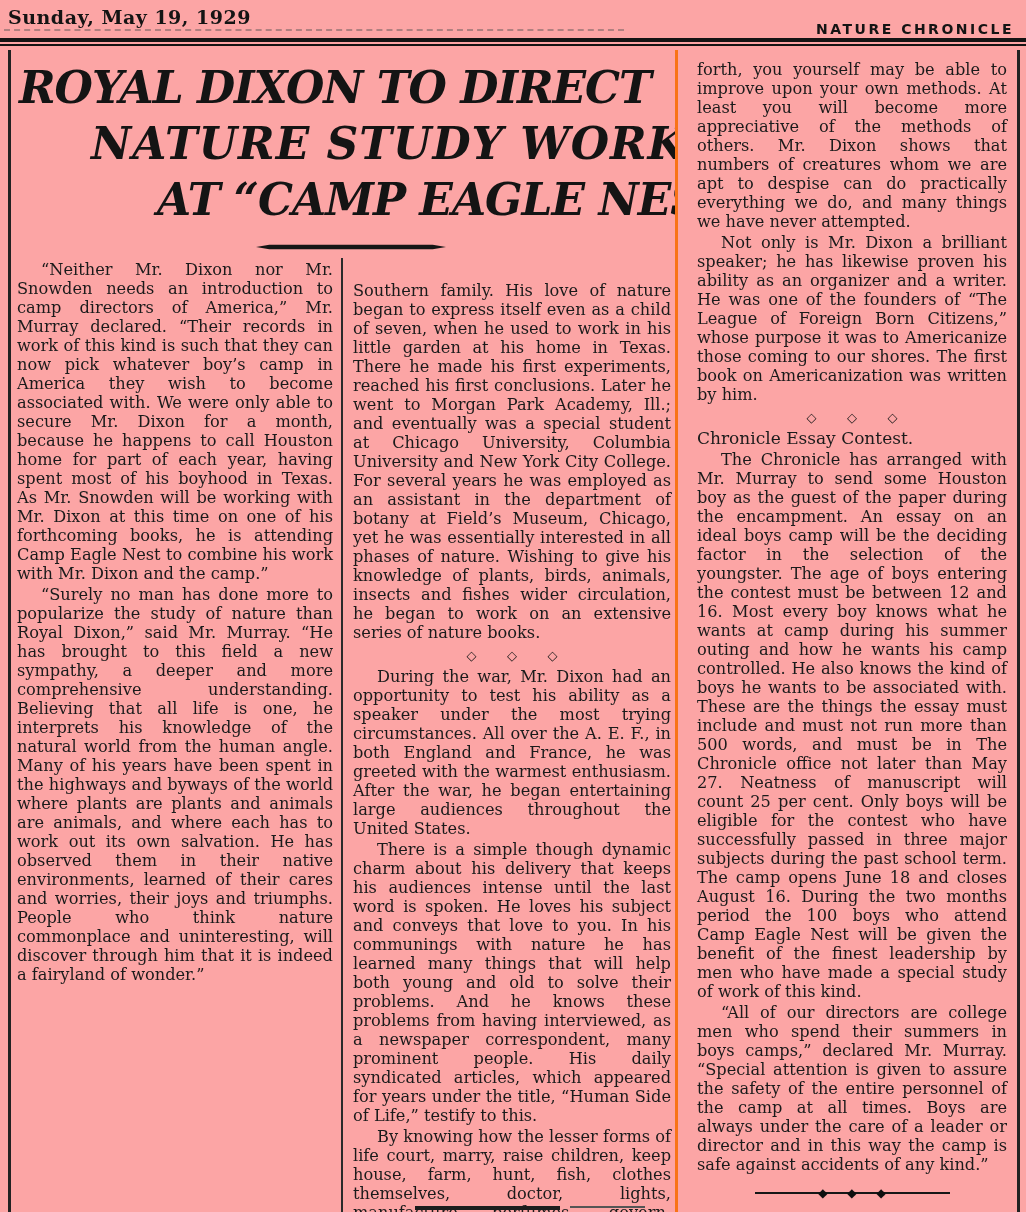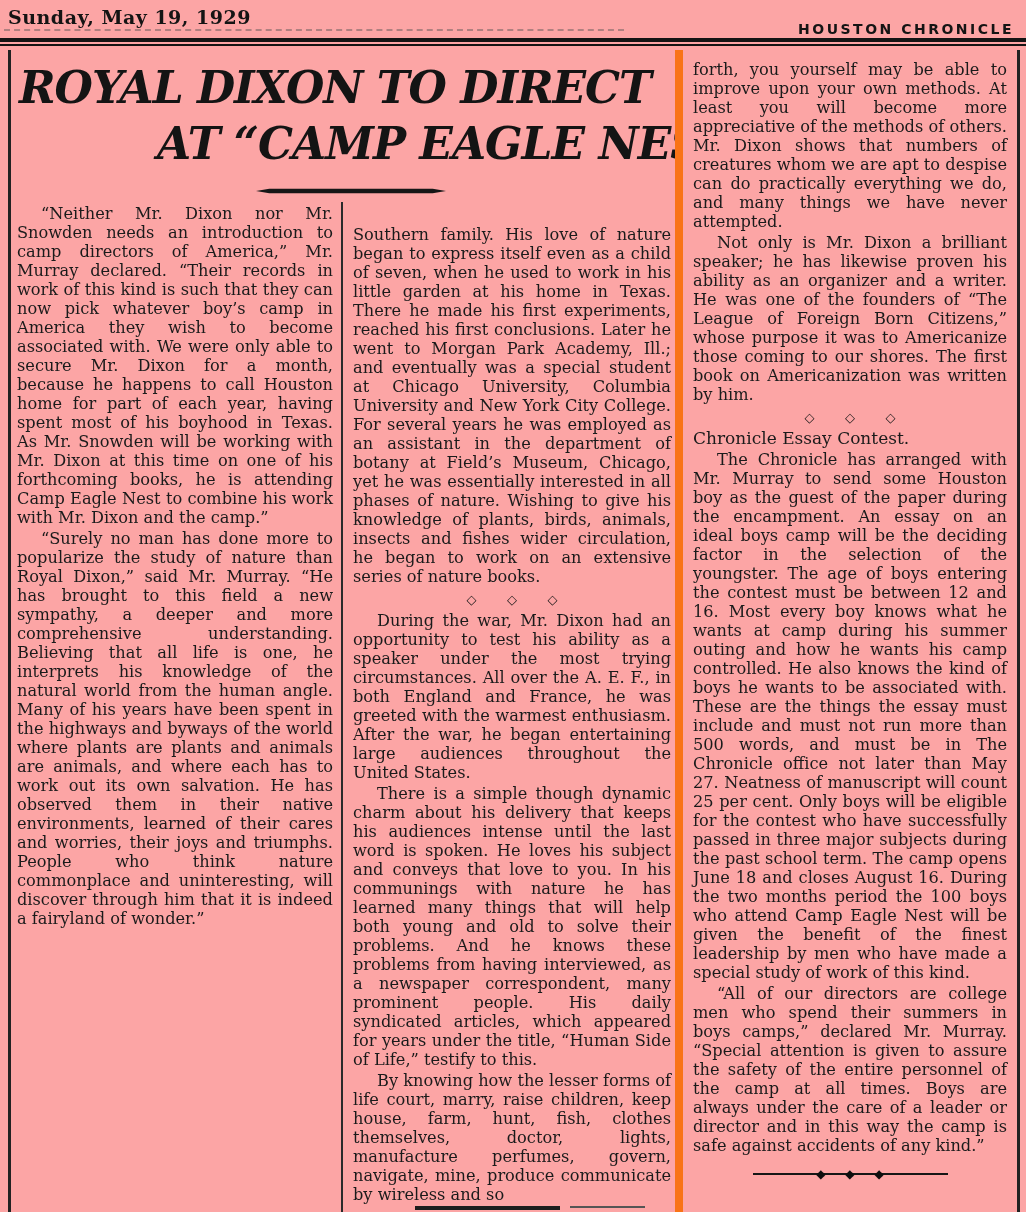--- a/index.html
+++ b/index.html
@@ -39,21 +39,21 @@
   
   .clip{
     position:absolute;top:50px;left:8px;right:6px;bottom:0;
     border-left:3px solid #222;
     border-right:3px solid #222;
     display:flex;
     overflow:hidden;
   }
   .main-area{
     width:664px;flex:0 0 664px;
-    border-right:8px solid #f97316;
+    border-right:3px solid #f97316;
     display:flex;flex-direction:column;
     overflow:hidden;
   }
   
   .headline{
     padding:10px 0 0 8px;
     font-weight:bold;font-style:italic;
     font-size:44px;line-height:56px;
     color:#141414;white-space:nowrap;
     letter-spacing:-1px;
@@ -73,21 +73,21 @@
     font-size:16.2px;line-height:19px;
     text-align:justify;
     overflow:hidden;
   }
   .col-left{
     flex:0 0 316px;padding:2px 8px 0 6px;
     border-right:2px solid #2a2a2a;
   }
   .col-mid{flex:1;padding:2px 4px 0 10px;margin-top:21px;}
   .col-right{
-    flex:1;padding:10px 10px 0 10px;
+    flex:1;padding:10px 10px 0 19px;
     font-size:16.2px;line-height:19px;text-align:justify;
     overflow:hidden;
   }
   .col p, .col-right p{margin:0 0 2px 0;text-indent:24px;}
   .col p.cont, .col-right p.cont{text-indent:0;}
   .subhead{
     font-weight:normal;font-size:17px;margin:2px 0 2px 0;
     text-align:left;text-indent:0;
   }
   .diamonds{
@@ -115,29 +115,30 @@
     position:absolute;left:570px;bottom:4px;width:75px;height:2px;
     background:#555;
   }
 </style>
 </head>
 <body>
 
 <div class="page">
 
   <div class="dateline">Sunday, May 19, 1929</div>
-  <div class="masthead">HOUSTON CHRONICLE</div>
+  <div class="masthead">NATURE CHRONICLE</div>
   <div class="dash-rule"></div>
   <div class="double-rule"></div>
 
   <div class="clip">
 
     <div class="main-area">
       <div class="headline">
         <div class="hl-1">ROYAL DIXON TO DIRECT</div>
+        <div class="hl-2">NATURE STUDY WORK</div>
         <div class="hl-3">AT “CAMP EAGLE NEST”</div>
       </div>
       <div class="taper-rule"></div>
 
       <div class="cols">
 
         <div class="col col-left">
           <p>“Neither Mr. Dixon nor Mr. Snowden needs an introduction to camp directors of America,” Mr. Murray declared. “Their records in work of this kind is such that they can now pick whatever boy’s camp in America they wish to become associated with. We were only able to secure Mr. Dixon for a month, because he happens to call Houston home for part of each year, having spent most of his boyhood in Texas. As Mr. Snowden will be working with Mr. Dixon at this time on one of his forthcoming books, he is attending Camp Eagle Nest to combine his work with Mr. Dixon and the camp.”</p>
           <p>“Surely no man has done more to popularize the study of nature than Royal Dixon,” said Mr. Murray. “He has brought to this field a new sympathy, a deeper and more comprehensive understanding. Believing that all life is one, he interprets his knowledge of the natural world from the human angle. Many of his years have been spent in the highways and byways of the world where plants are plants and animals are animals, and where each has to work out its own salvation. He has observed them in their native environments, learned of their cares and worries, their joys and triumphs. People who think nature commonplace and uninteresting, will discover through him that it is indeed a fairyland of wonder.”</p>
 

